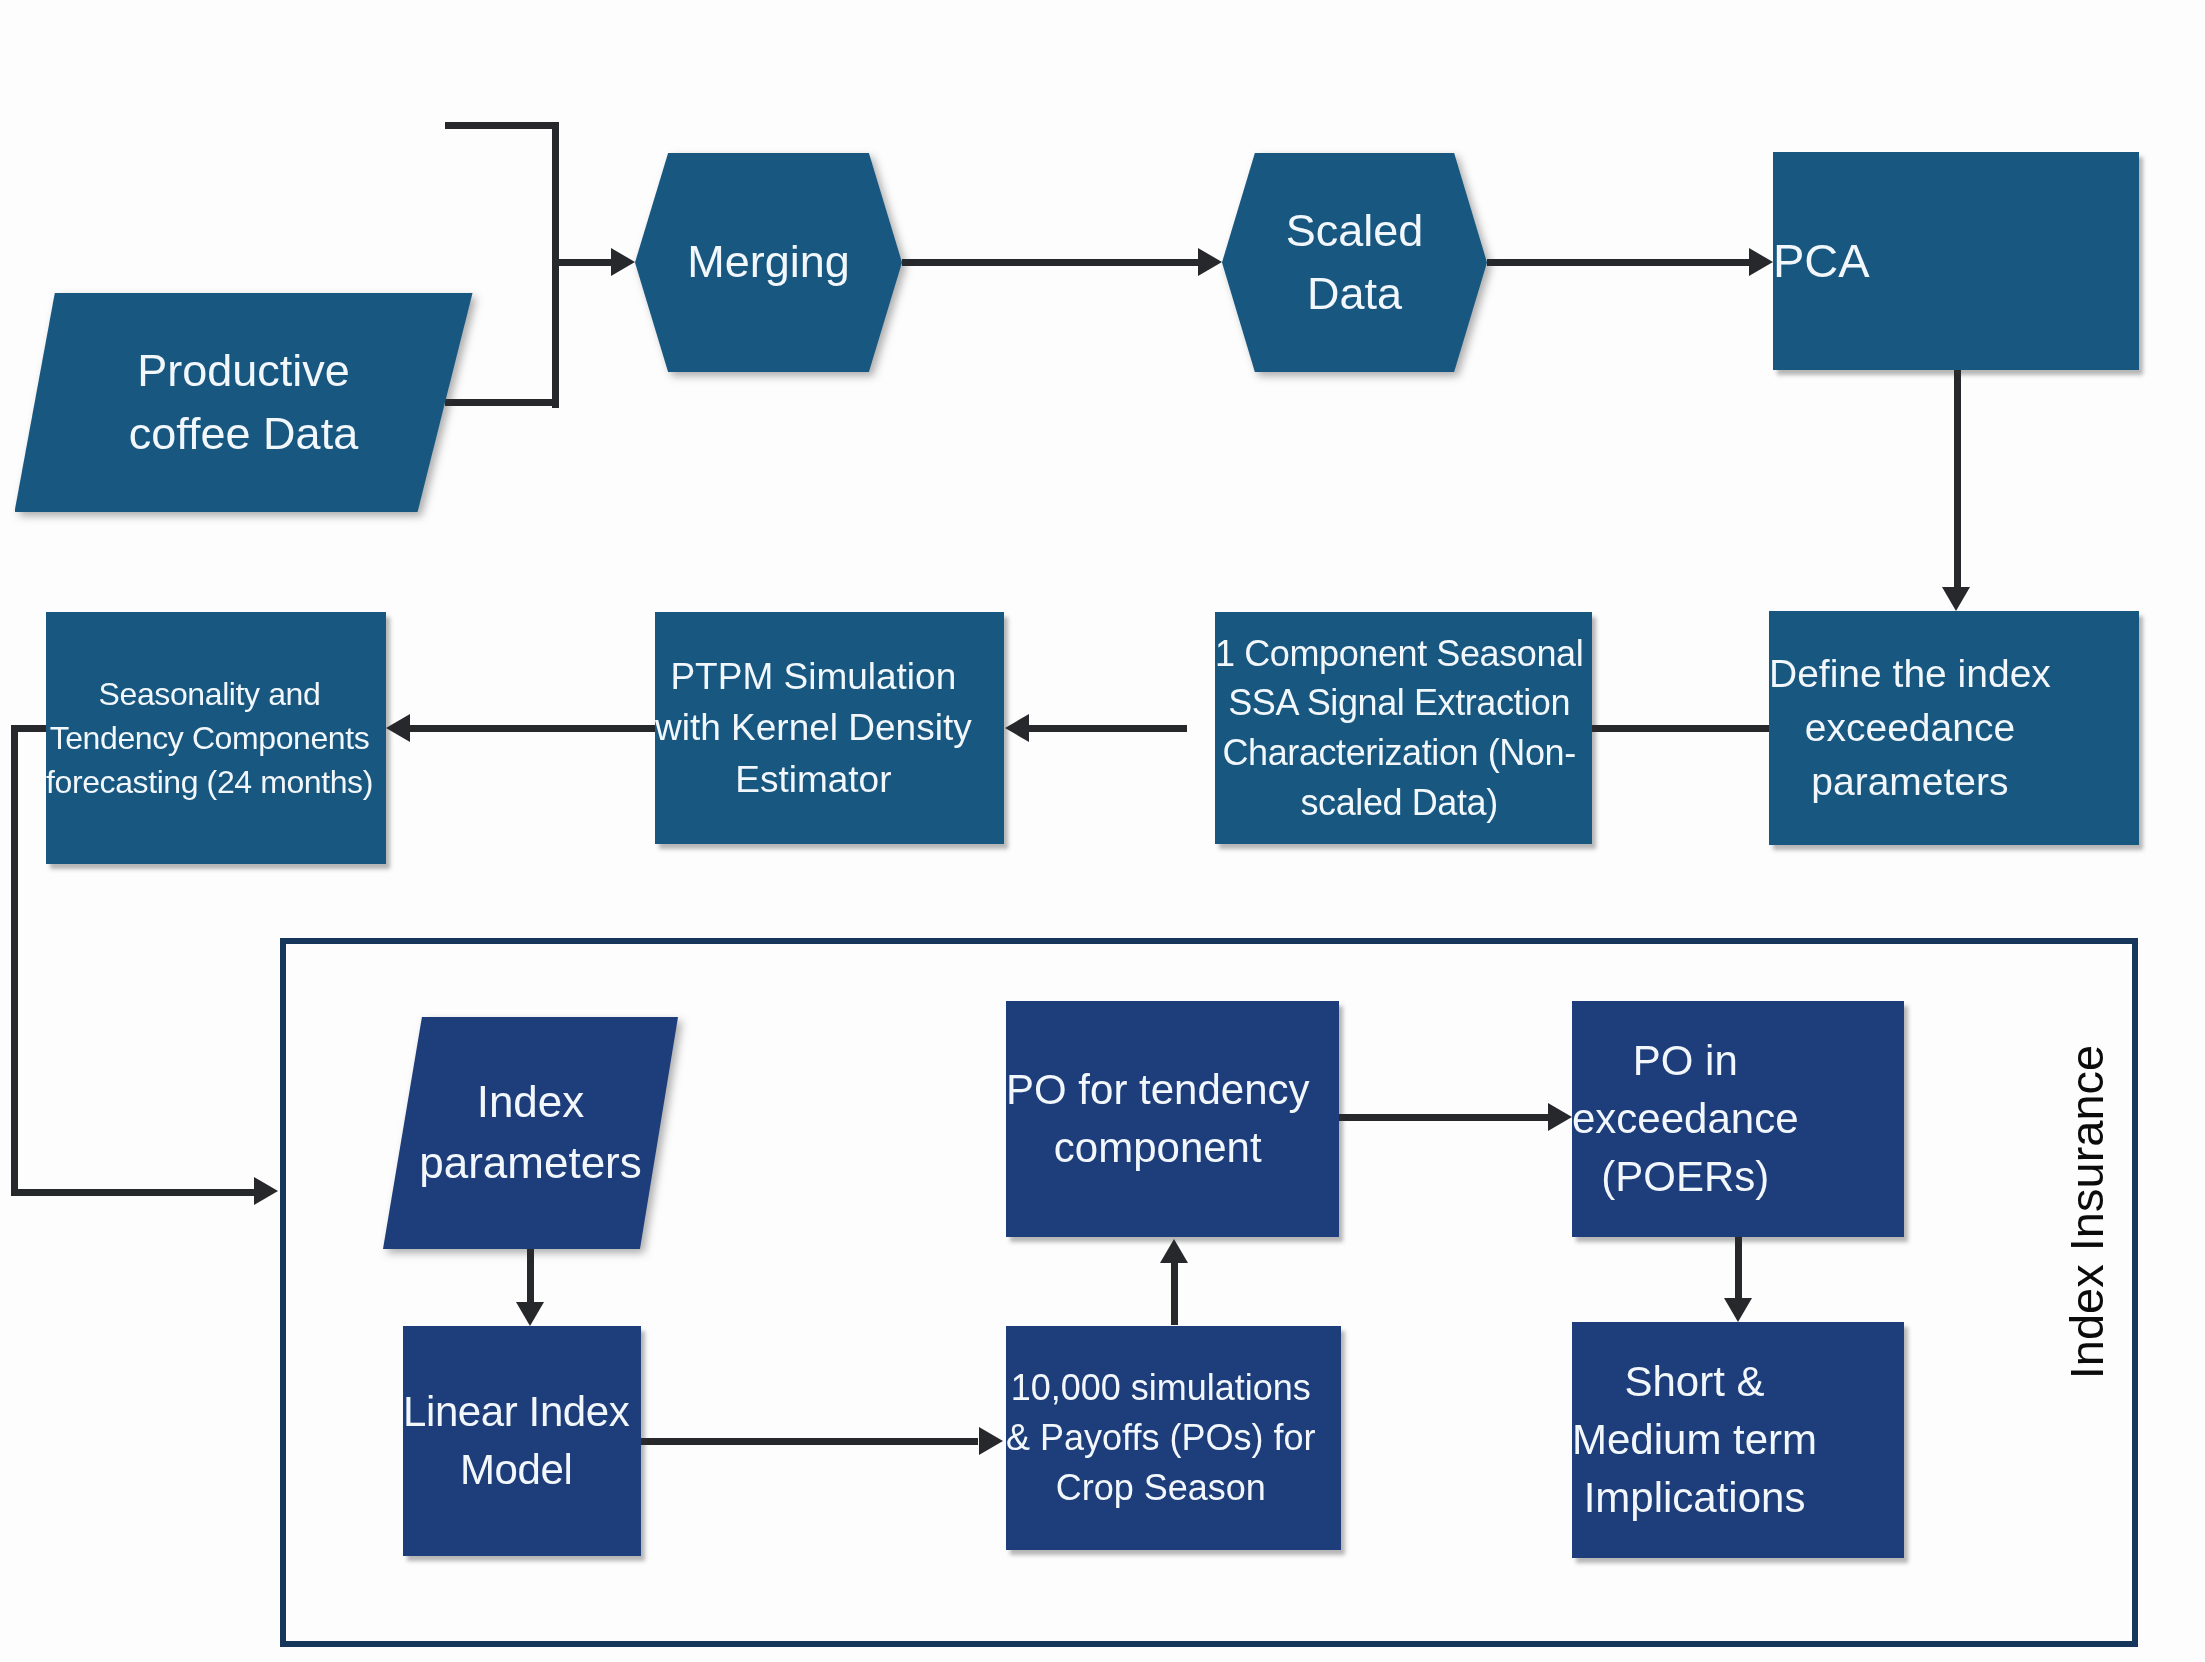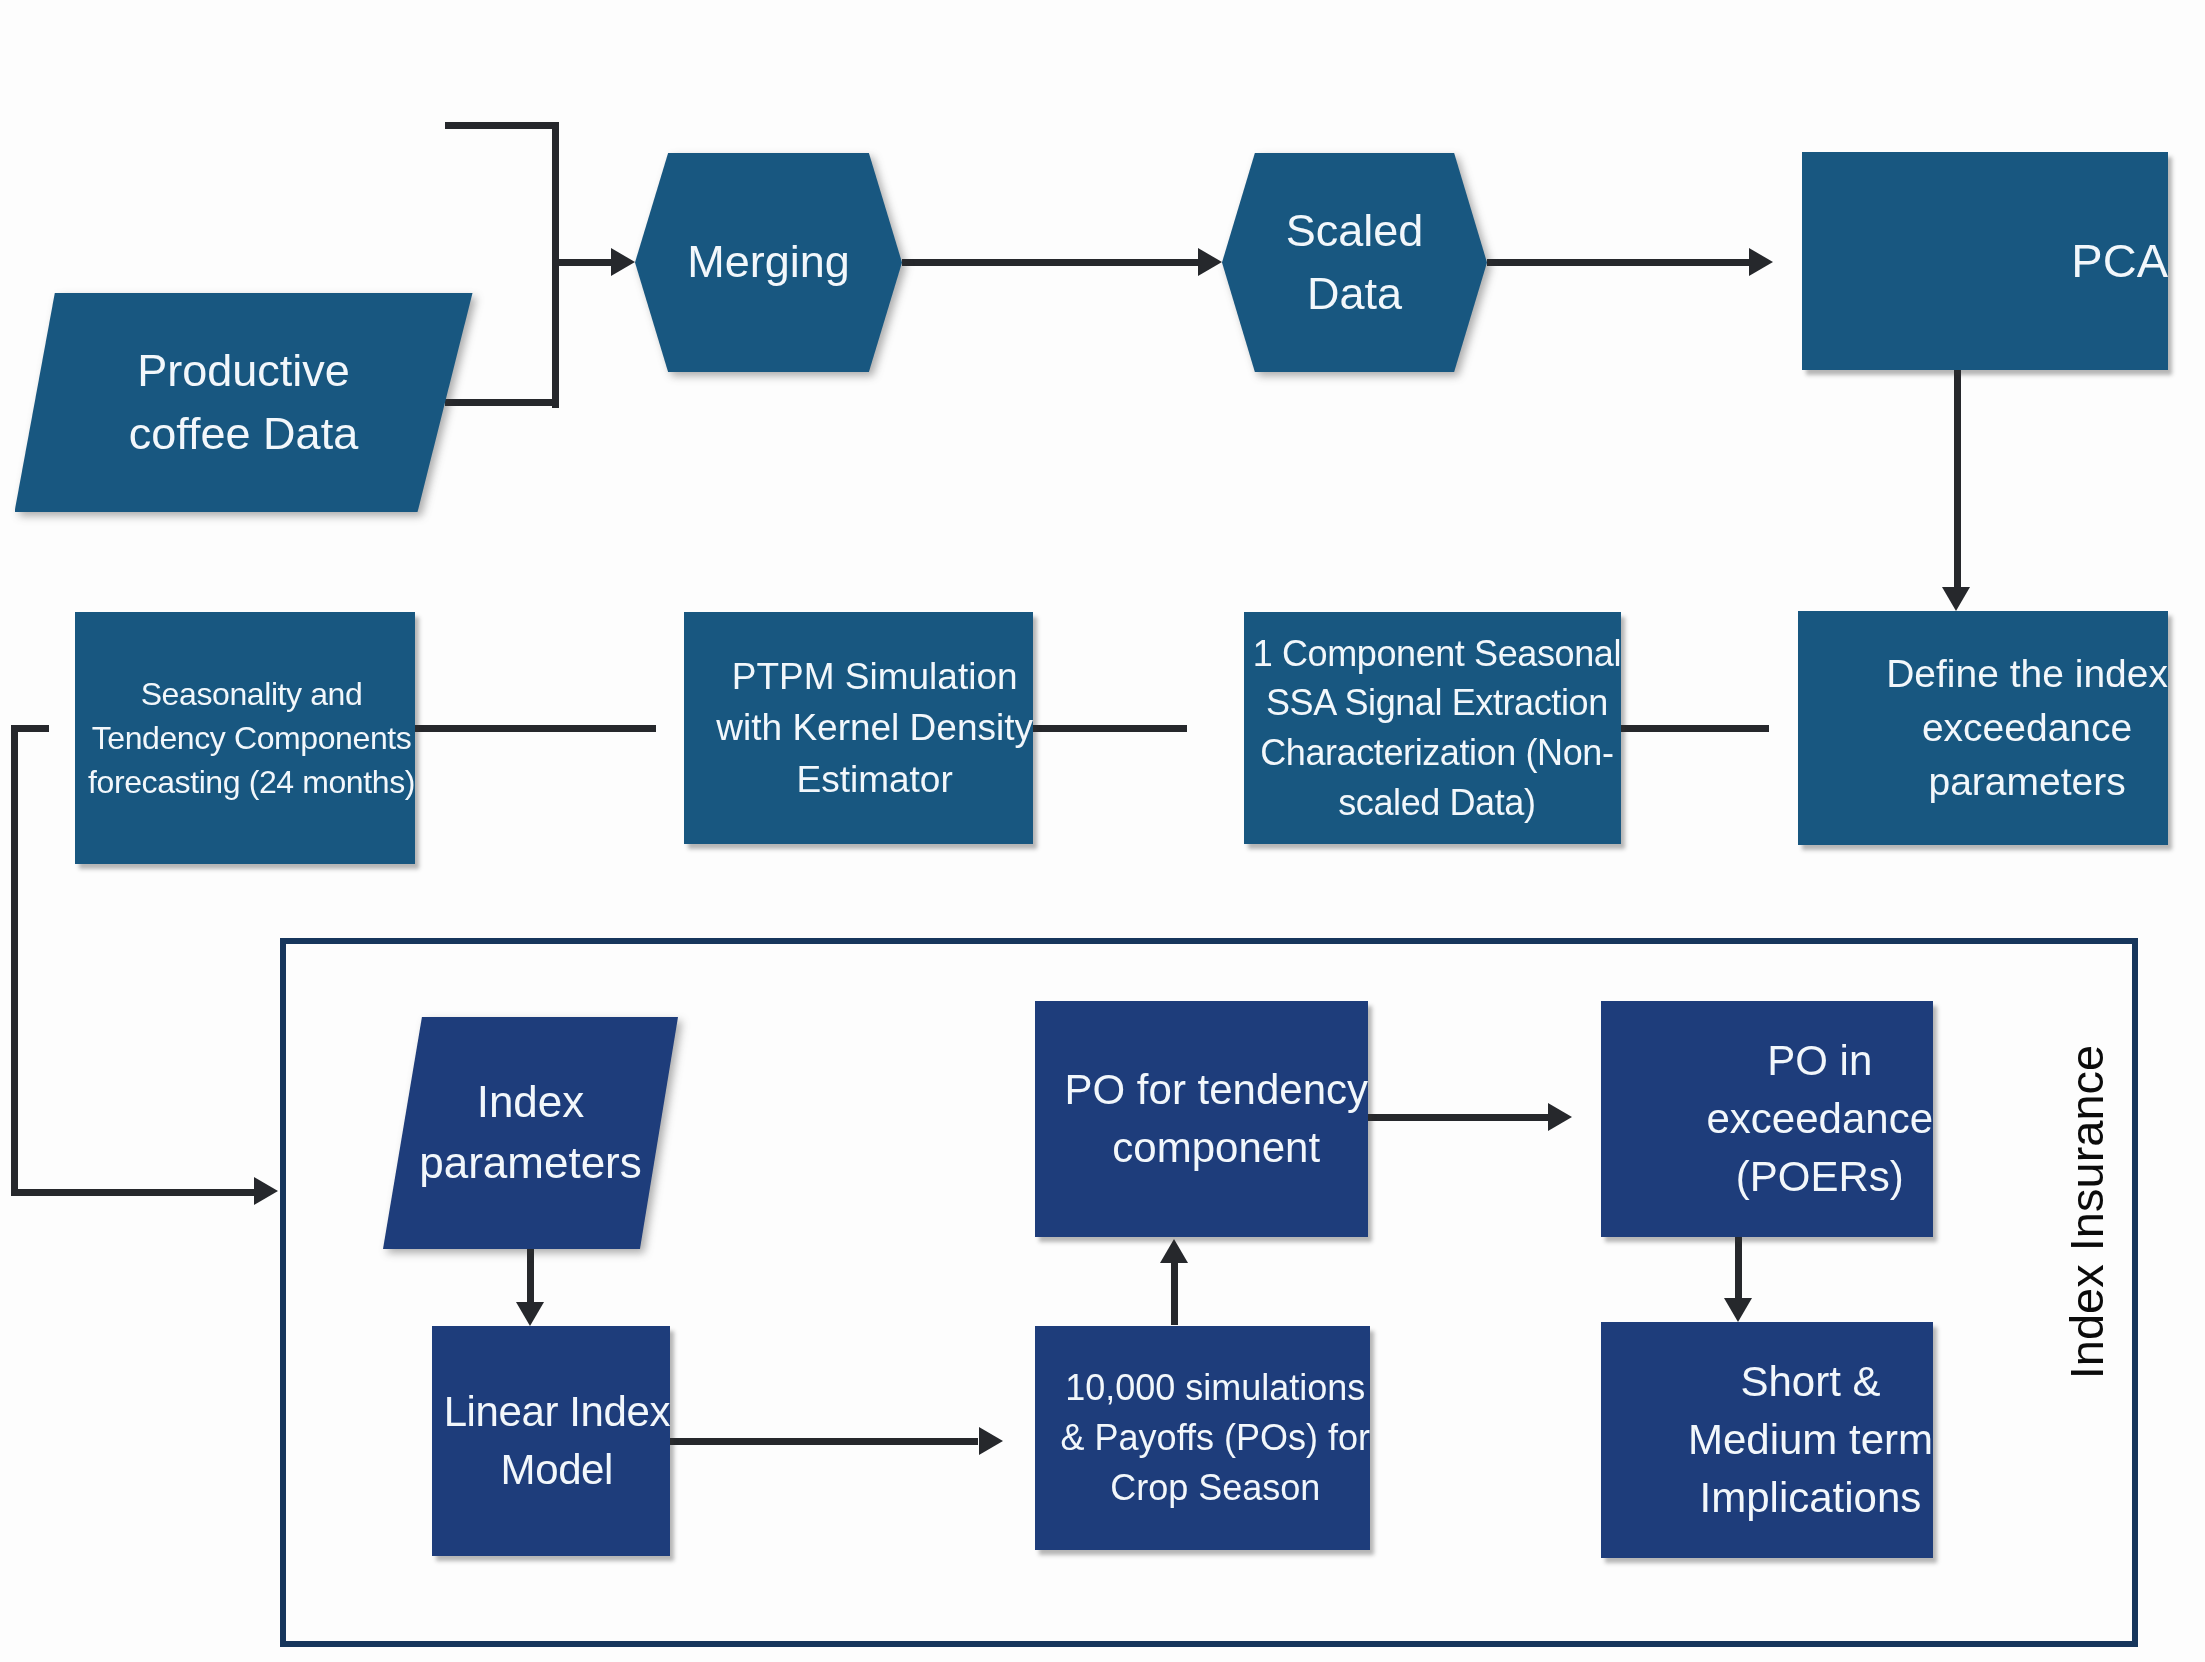--- a/index.html
+++ b/index.html
@@ -8,23 +8,23 @@
     background:var(--background,#fdfdfd);
     font-family:"Liberation Sans",sans-serif;
     overflow:hidden;
   }
   
   .shape-wrap{position:absolute;filter:drop-shadow(4px 4.8px 4px rgba(50,50,50,.40));}
   .shape{width:100%;height:100%;display:flex;align-items:center;justify-content:center;
          text-align:center;color:var(--text-light,#f2f7fb);}
   .teal{background:var(--top-shape,#185780);}
   .navy{background:var(--container-shape,#1e3d7b);}
-  .rect{position:absolute;display:flex;align-items:center;justify-content:flex-end;
+  .rect{position:absolute;display:flex;align-items:center;justify-content:flex-start;
         text-align:center;color:var(--text-light,#f2f7fb);
-        box-shadow:4px 4.8px 4px rgba(50,50,50,.35);margin-left:29px;}
+        box-shadow:4px 4.8px 4px rgba(50,50,50,.35);}
   .para-main{clip-path:polygon(8.8% 0,100% 0,88% 100%,0 100%);}
   .para-small{clip-path:polygon(13.2% 0,100% 0,87.1% 100%,0 100%);margin-top:12px;}
   .hex{clip-path:polygon(0 50%,12.4% 0,87.6% 0,100% 50%,87.6% 100%,12.4% 100%);}
   .lbl{white-space:pre-line;line-height:1.38;}
   
   .container-box{position:absolute;left:280px;top:938px;width:1846px;height:697px;
                  border:6.5px solid var(--container-border,#17365c);background:transparent;}
   .rot-label{position:absolute;left:1916px;top:1184px;width:339px;height:56px;
              display:flex;align-items:center;justify-content:center;
              transform:rotate(-90deg);color:var(--label-dark,#0b0b0b);

